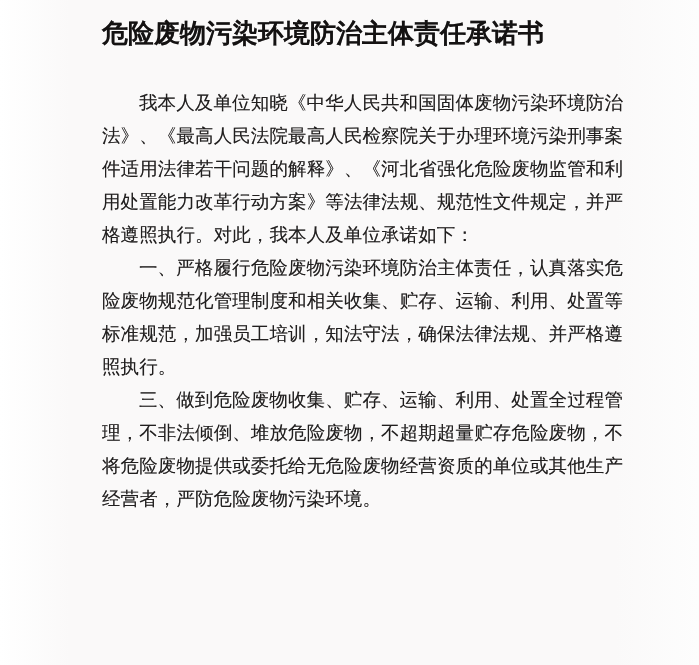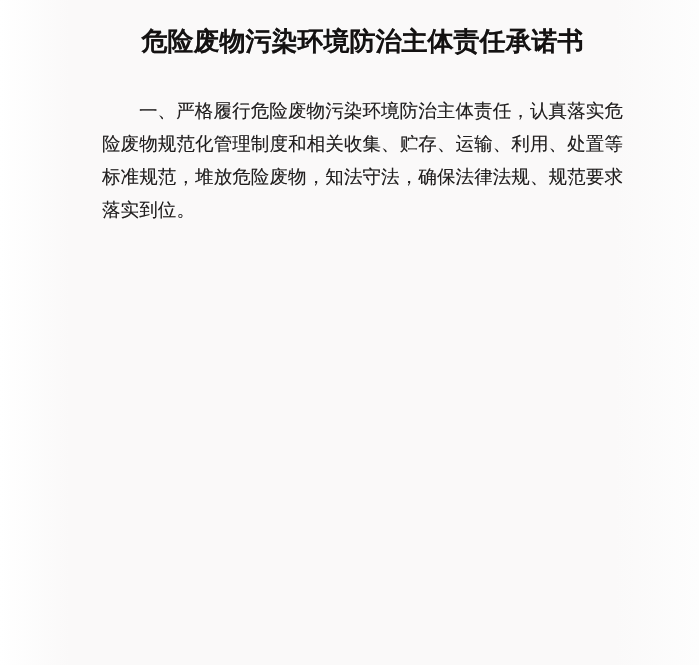--- a/index.html
+++ b/index.html
@@ -21,25 +21,25 @@
       var(--page-bg, #faf9f9) 10%,
       var(--page-bg, #faf9f9) 88%,
       #fdfdfd 100%);
   }
   .content {
     margin-left: 102px;
     width: 521px;
   }
   .doc-title {
     margin: 0;
-    padding-top: 26px;
+    padding-top: 18px;
     font-size: 26px;
     line-height: 32px;
     font-weight: bold;
-    text-align: center;
+    text-align: left;
     color: var(--title-ink, #141212);
     letter-spacing: 0px;
     text-shadow: 0 0 0.6px rgba(20, 18, 18, 0.55);
     white-space: nowrap;
   }
   .doc-body {
     margin-top: 37px;
     font-size: 18.5px;
     letter-spacing: 0.1px;
     line-height: 33px;
@@ -55,16 +55,18 @@
     text-indent: 2em;
   }
 </style>
 </head>
 <body>
 
 <div class="page">
   <div class="content">
     <h1 class="doc-title">危险废物污染环境防治主体责任承诺书</h1>
     <div class="doc-body">
-      <p>一、严格履行危险废物污染环境防治主体责任，认真落实危险废物规范化管理制度和相关收集、贮存、运输、利用、处置等标准规范，堆放危险废物，知法守法，确保法律法规、规范要求落实到位。</p>
+      <p>我本人及单位知晓《中华人民共和国固体废物污染环境防治法》、《最高人民法院最高人民检察院关于办理环境污染刑事案件适用法律若干问题的解释》、《河北省强化危险废物监管和利用处置能力改革行动方案》等法律法规、规范性文件规定，并严格遵照执行。对此，我本人及单位承诺如下：</p>
+      <p>一、严格履行危险废物污染环境防治主体责任，认真落实危险废物规范化管理制度和相关收集、贮存、运输、利用、处置等标准规范，加强员工培训，知法守法，确保法律法规、并严格遵照执行。</p>
+      <p>三、做到危险废物收集、贮存、运输、利用、处置全过程管理，不非法倾倒、堆放危险废物，不超期超量贮存危险废物，不将危险废物提供或委托给无危险废物经营资质的单位或其他生产经营者，严防危险废物污染环境。</p>
     </div>
   </div>
 </div>
 
 </body></html>

